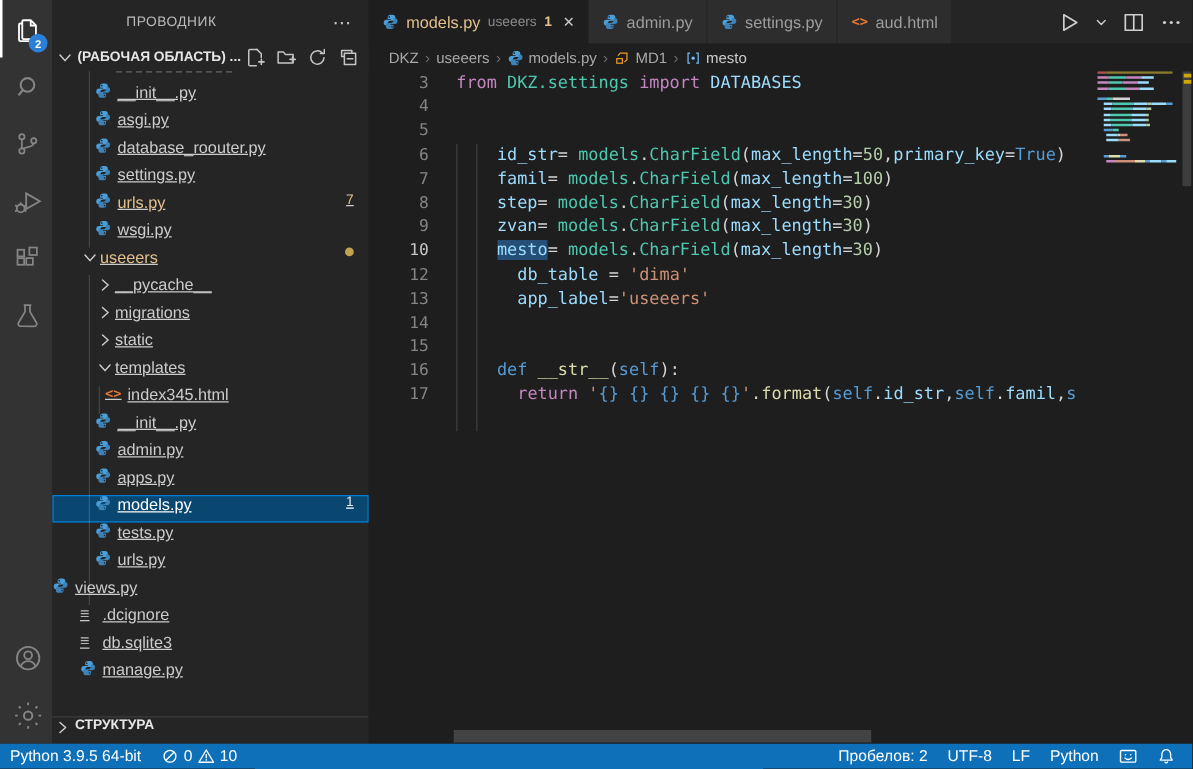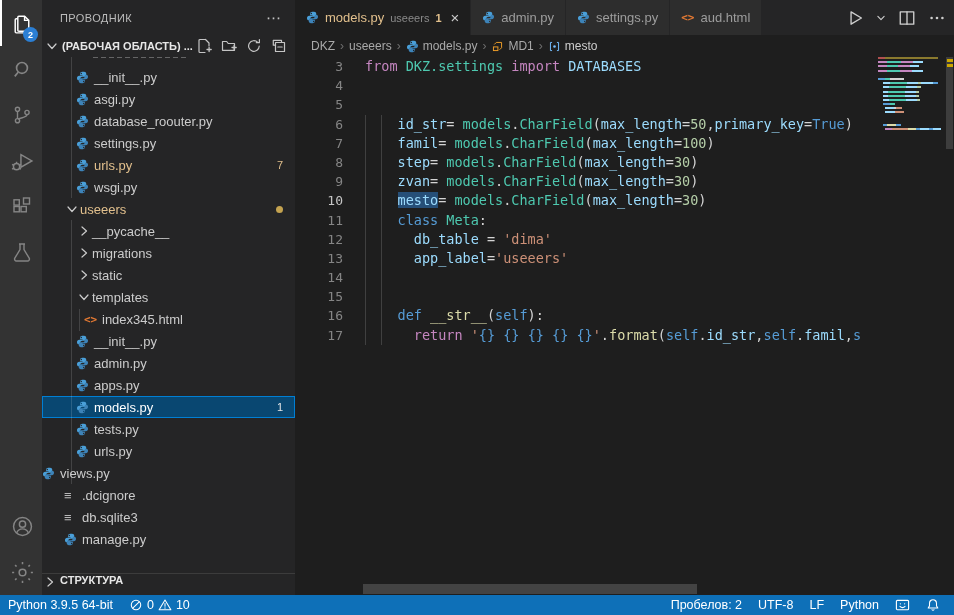--- a/index.html
+++ b/index.html
@@ -13,30 +13,30 @@
   .ab-item{height:46px;display:flex;align-items:center;justify-content:center;
     color:#858585;position:relative;border-left:2px solid transparent;cursor:pointer;}
   .ab-item.active{color:#ffffff;border-left-color:#ffffff;}
   .ab-badge{position:absolute;right:4px;bottom:4px;min-width:15px;height:15px;
     border-radius:50%;background:#2b7fd4;color:#fff;font-size:9px;font-weight:bold;
     display:flex;align-items:center;justify-content:center;}
   .ab-spacer{flex:1;}
   
   #sidebar{left:42px;top:0;width:253px;height:595px;background:#252526;overflow:hidden;}
   #explorer-title{left:42px;top:0;width:253px;height:35px;display:flex;align-items:center;}
-  #explorer-title .t{padding-left:18px;font-size:11px;color:#bbbbbb;letter-spacing:.4px;}
+  #explorer-title .t{padding-left:18px;font-size:11px;color:#bbbbbb;letter-spacing:.4px;margin-left:41px;}
   #explorer-title .more{margin-left:auto;margin-right:14px;color:#c5c5c5;font-size:15px;cursor:pointer;}
   #ws-header{left:42px;top:35px;width:253px;height:22px;display:flex;align-items:center;
     background:#252526;z-index:5;}
   #ws-header .chev{margin-left:2px;color:#cccccc;display:flex;}
   #ws-header .t{font-size:11px;font-weight:bold;color:#e7e7e7;margin-left:2px;white-space:nowrap;}
   #ws-actions{margin-left:auto;margin-right:8px;display:flex;gap:9px;color:#c5c5c5;}
   #ws-actions span{cursor:pointer;display:flex;}
   #tree{left:42px;top:52px;width:253px;height:500px;}
-  .row{height:22px;display:flex;align-items:center;position:relative;cursor:pointer;color:#cccccc;}
+  .row{height:22px;display:flex;align-items:flex-start;position:relative;cursor:pointer;color:#cccccc;text-decoration:underline;}
   .row .chev{width:16px;display:flex;justify-content:center;color:#cccccc;flex:none;}
   .row .ficon{width:18px;display:flex;justify-content:flex-start;align-items:center;flex:none;}
   .row .lbl{white-space:nowrap;}
   .row.mod .lbl{color:#e2c08d;}
   .row.sel{background:#094771;outline:1px solid #007fd4;outline-offset:-1px;color:#ffffff;}
   .row .badge{margin-left:auto;margin-right:12px;font-size:11px;color:#e2c08d;}
   .row .badge.plain{color:#e7e7e7;}
   .row .dot{margin-left:auto;margin-right:12px;width:7px;height:7px;border-radius:50%;background:#c4a350;}
   .row.sliver{height:14px;}
   .row.sliver .smear{position:absolute;left:51px;top:3px;width:96px;height:3px;opacity:.55;
@@ -522,21 +522,20 @@
 <div id="editor" class="abs">
   <div id="code-wrap">
       <div class="codeline"><span class="ln">3</span><span class="txt"><span class="tk-k">from </span><span class="tk-t">DKZ.settings</span><span class="tk-k"> import </span><span class="tk-v">DATABASES</span></span></div>
       <div class="codeline"><span class="ln">4</span><span class="txt"></span></div>
       <div class="codeline"><span class="ln">5</span></div>
       <div class="codeline"><span class="ln">6</span><span class="txt"><span class="tk-p">    </span><span class="tk-v">id_str</span><span class="tk-p">= </span><span class="tk-t">models</span><span class="tk-p">.</span><span class="tk-t">CharField</span><span class="tk-p">(</span><span class="tk-v">max_length</span><span class="tk-p">=</span><span class="tk-n">50</span><span class="tk-p">,</span><span class="tk-v">primary_key</span><span class="tk-p">=</span><span class="tk-b">True</span><span class="tk-p">)</span></span></div>
       <div class="codeline"><span class="ln">7</span><span class="txt"><span class="tk-p">    </span><span class="tk-v">famil</span><span class="tk-p">= </span><span class="tk-t">models</span><span class="tk-p">.</span><span class="tk-t">CharField</span><span class="tk-p">(</span><span class="tk-v">max_length</span><span class="tk-p">=</span><span class="tk-n">100</span><span class="tk-p">)</span></span></div>
       <div class="codeline"><span class="ln">8</span><span class="txt"><span class="tk-p">    </span><span class="tk-v">step</span><span class="tk-p">= </span><span class="tk-t">models</span><span class="tk-p">.</span><span class="tk-t">CharField</span><span class="tk-p">(</span><span class="tk-v">max_length</span><span class="tk-p">=</span><span class="tk-n">30</span><span class="tk-p">)</span></span></div>
       <div class="codeline"><span class="ln">9</span><span class="txt"><span class="tk-p">    </span><span class="tk-v">zvan</span><span class="tk-p">= </span><span class="tk-t">models</span><span class="tk-p">.</span><span class="tk-t">CharField</span><span class="tk-p">(</span><span class="tk-v">max_length</span><span class="tk-p">=</span><span class="tk-n">30</span><span class="tk-p">)</span></span></div>
       <div class="codeline"><span class="ln on">10</span><span class="txt"><span class="tk-p">    </span><span class="tk-vs">mesto</span><span class="tk-p">= </span><span class="tk-t">models</span><span class="tk-p">.</span><span class="tk-t">CharField</span><span class="tk-p">(</span><span class="tk-v">max_length</span><span class="tk-p">=</span><span class="tk-n">30</span><span class="tk-p">)</span></span></div>
-      <div class="codeline"><span class="ln">11</span><span class="txt"><span class="tk-p">    </span><span class="tk-b">class </span><span class="tk-t">Meta</span><span class="tk-p">:</span></span></div>
       <div class="codeline"><span class="ln">12</span><span class="txt"><span class="tk-p">      </span><span class="tk-v">db_table</span><span class="tk-p"> = </span><span class="tk-s">'dima'</span></span></div>
       <div class="codeline"><span class="ln">13</span><span class="txt"><span class="tk-p">      </span><span class="tk-v">app_label</span><span class="tk-p">=</span><span class="tk-s">'useeers'</span></span></div>
       <div class="codeline"><span class="ln">14</span><span class="txt"></span></div>
       <div class="codeline"><span class="ln">15</span><span class="txt"></span></div>
       <div class="codeline"><span class="ln">16</span><span class="txt"><span class="tk-p">    </span><span class="tk-b">def </span><span class="tk-f">__str__</span><span class="tk-p">(</span><span class="tk-b">self</span><span class="tk-p">):</span></span></div>
       <div class="codeline"><span class="ln">17</span><span class="txt"><span class="tk-p">      </span><span class="tk-k">return </span><span class="tk-s">'</span><span class="tk-fs">{}</span><span class="tk-s"> </span><span class="tk-fs">{}</span><span class="tk-s"> </span><span class="tk-fs">{}</span><span class="tk-s"> </span><span class="tk-fs">{}</span><span class="tk-s"> </span><span class="tk-fs">{}</span><span class="tk-s">'</span><span class="tk-p">.</span><span class="tk-f">format</span><span class="tk-p">(</span><span class="tk-b">self</span><span class="tk-p">.</span><span class="tk-v">id_str</span><span class="tk-p">,</span><span class="tk-b">self</span><span class="tk-p">.</span><span class="tk-v">famil</span><span class="tk-p">,</span><span class="tk-b">s</span></span></div>
     </div>
   <div class="indent-guide" style="left:70px;top:57.6px;height:230.4px;"></div>
   <div class="indent-guide" style="left:86px;top:57.6px;height:230.4px;"></div>
   <div id="minimap">

